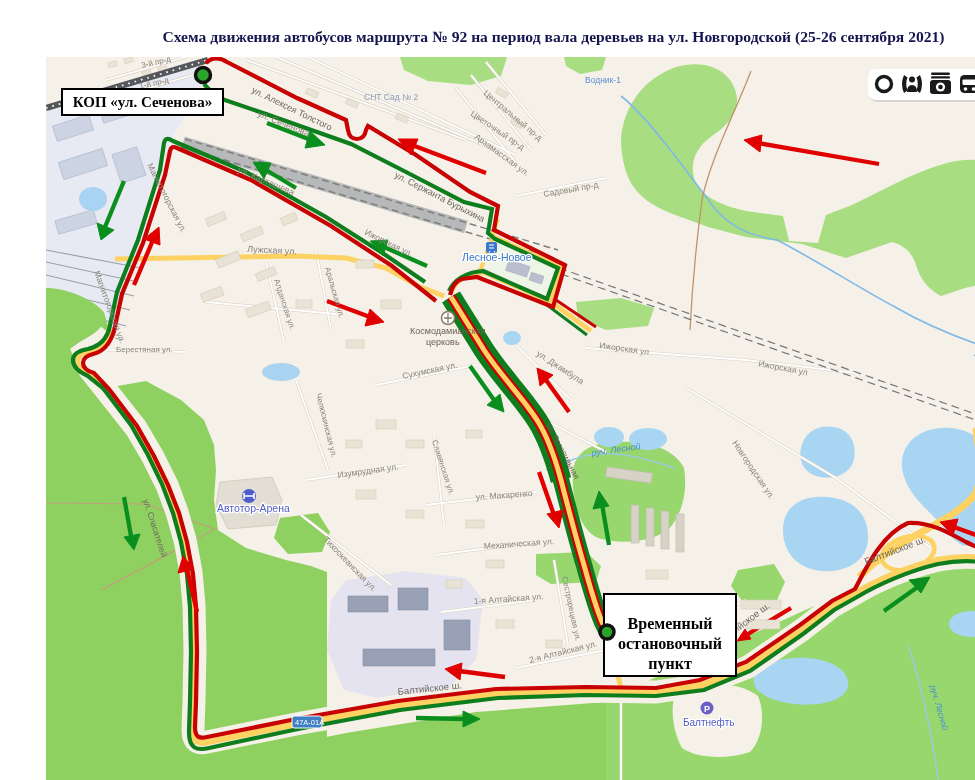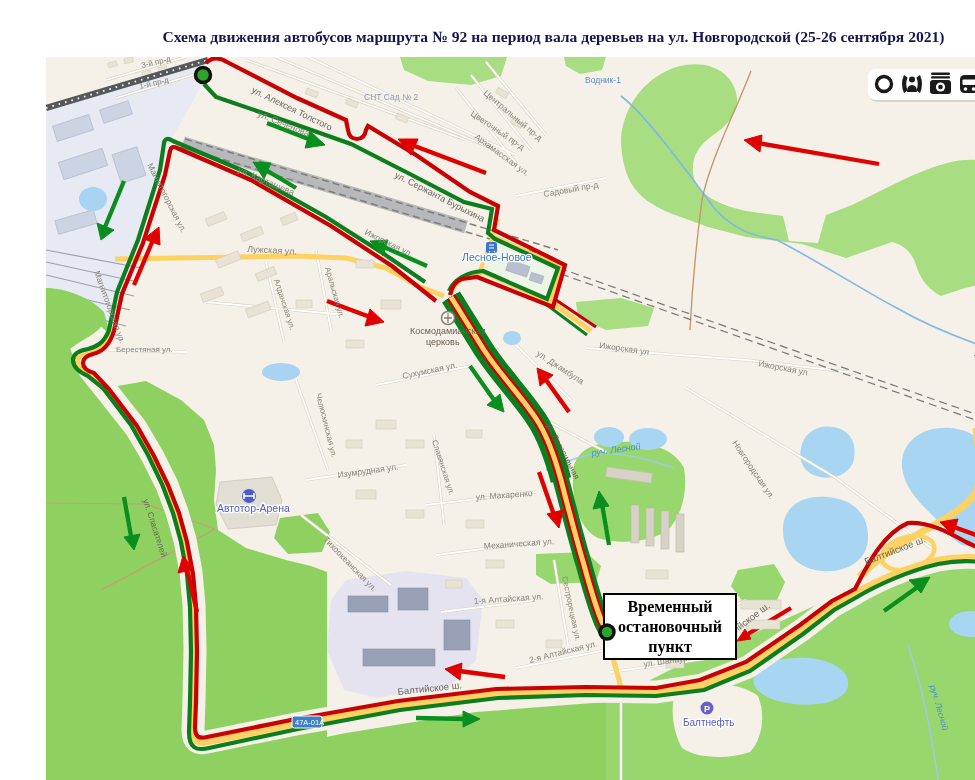--- a/index.html
+++ b/index.html
@@ -1,20 +1,20 @@
 <!DOCTYPE html>
 <html><head>
 <meta charset="utf-8">
 <style>
 html,body{margin:0;padding:0;background:#fff;}
 #page{position:relative;width:975px;height:780px;background:#fff;overflow:hidden;font-family:"Liberation Sans",sans-serif;margin-left:46px;}
 #title{position:absolute;top:28px;left:20px;width:975px;text-align:center;font-family:"Liberation Serif",serif;font-weight:bold;font-size:15.6px;color:#15154f;}
 .lbox{position:absolute;background:#fff;border:2px solid #000;font-family:"Liberation Serif",serif;font-weight:bold;color:#000;text-align:center;}
 #box1{left:15px;top:88px;width:159px;height:24px;font-size:15px;line-height:24px;}
-#box2{left:557px;top:593px;width:130px;height:61px;font-size:16px;line-height:20px;padding-top:2px;}
+#box2{left:557px;top:593px;width:130px;height:61px;font-size:16px;line-height:20px;padding-top:19px;}
 </style>
 </head>
 <body>
 <div id="page">
 
 <div id="title">Схема движения автобусов маршрута № 92 на период вала деревьев на ул. Новгородской (25-26 сентября 2021)</div>
 <svg width="975" height="723" viewBox="0 57 975 723" style="position:absolute;top:57px;left:0">
 
 <rect x="0" y="57" width="975" height="723" fill="#f5f1e8"></rect>
 
@@ -490,19 +490,20 @@
           <circle cx="927.5" cy="89" r="1.8" fill="#fff"></circle>
         </g>
 
 <g>
           <rect x="947" y="75" width="12" height="12" rx="1.5" fill="#9a9a9a"></rect>
           <rect x="941" y="78.5" width="12" height="12" rx="1.5" fill="#ffffff" stroke="#1a1a1a" stroke-width="2.2"></rect>
         </g>
 </g>
 </svg>
 
+<div class="lbox" id="box1">КОП «ул. Сеченова»</div>
 
 <div class="lbox" id="box2">Временный<br>остановочный<br>пункт</div>
 
 <svg width="26" height="26" style="position:absolute;left:548px;top:619px">
       <circle cx="13" cy="13" r="7" fill="#2aa52a" stroke="#111" stroke-width="3.5"></circle>
     </svg>
 </div>
 
 </body></html>

